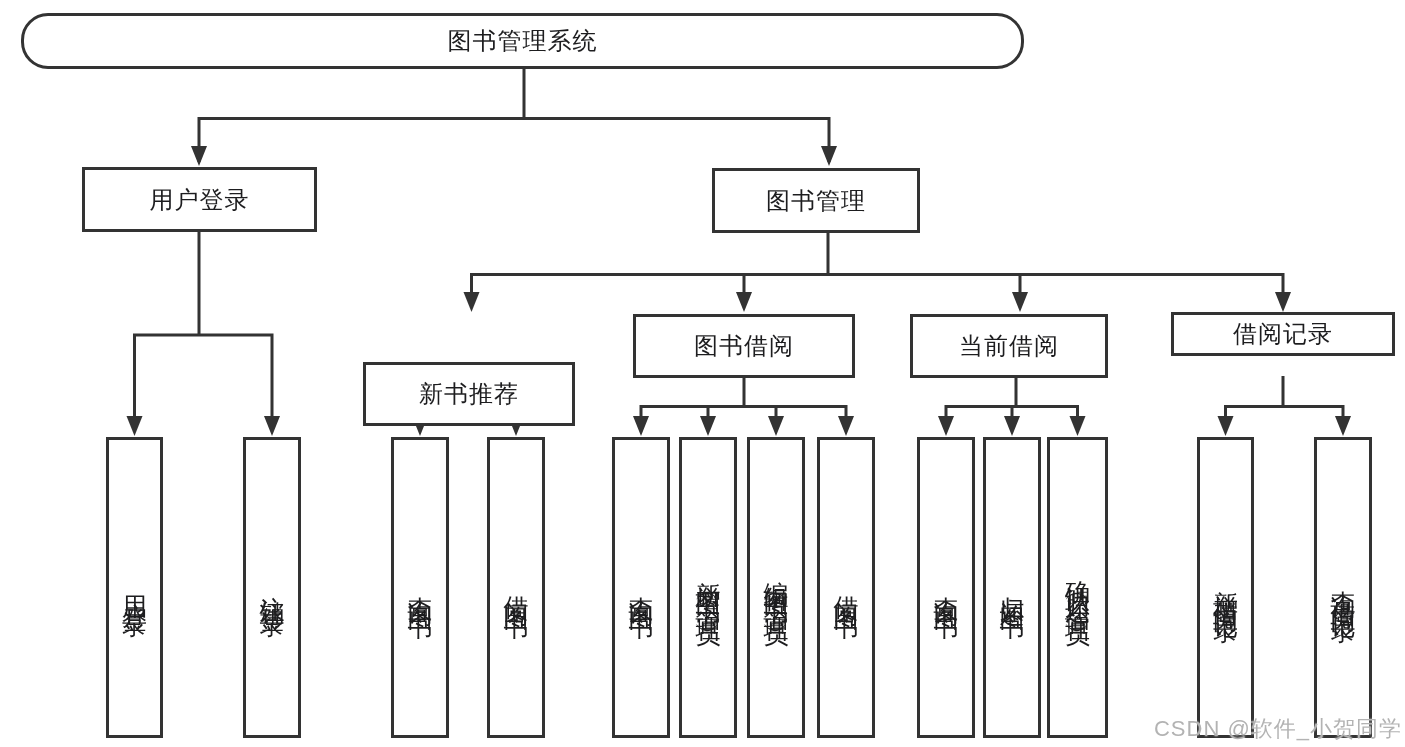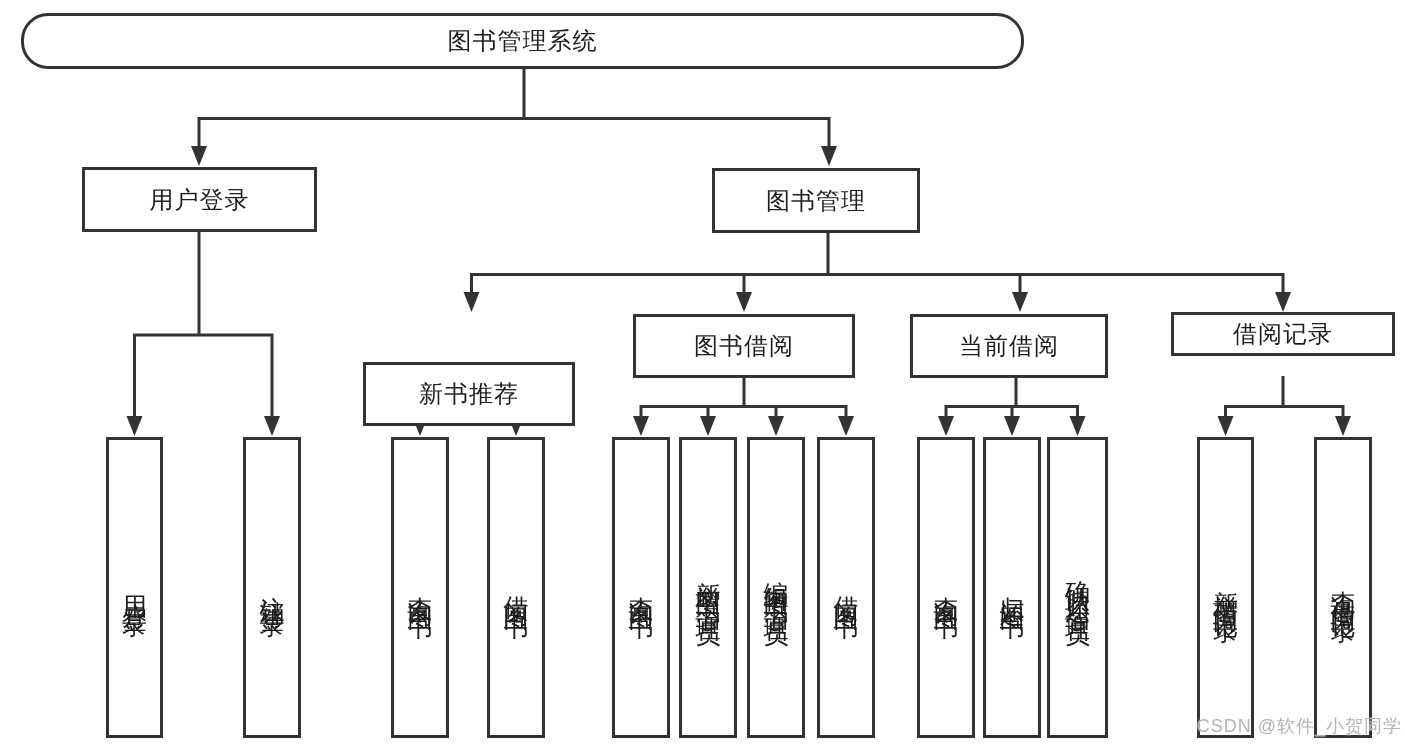--- a/index.html
+++ b/index.html
@@ -45,21 +45,21 @@
     text-orientation: mixed;
     font-size: 25px;
     letter-spacing: 6px;
     line-height: 1;
   }
   .watermark {
     position: absolute;
     right: 3px;
     top: 714px;
     z-index: 5;
-    font-size: 18px;
+    font-size: 22px;
     color: var(--watermark);
     letter-spacing: 1px;
     white-space: nowrap;
     text-shadow: 0 0 2px #ffffff;
   }
 </style>
 </head>
 <body>
 
 <div class="canvas">

